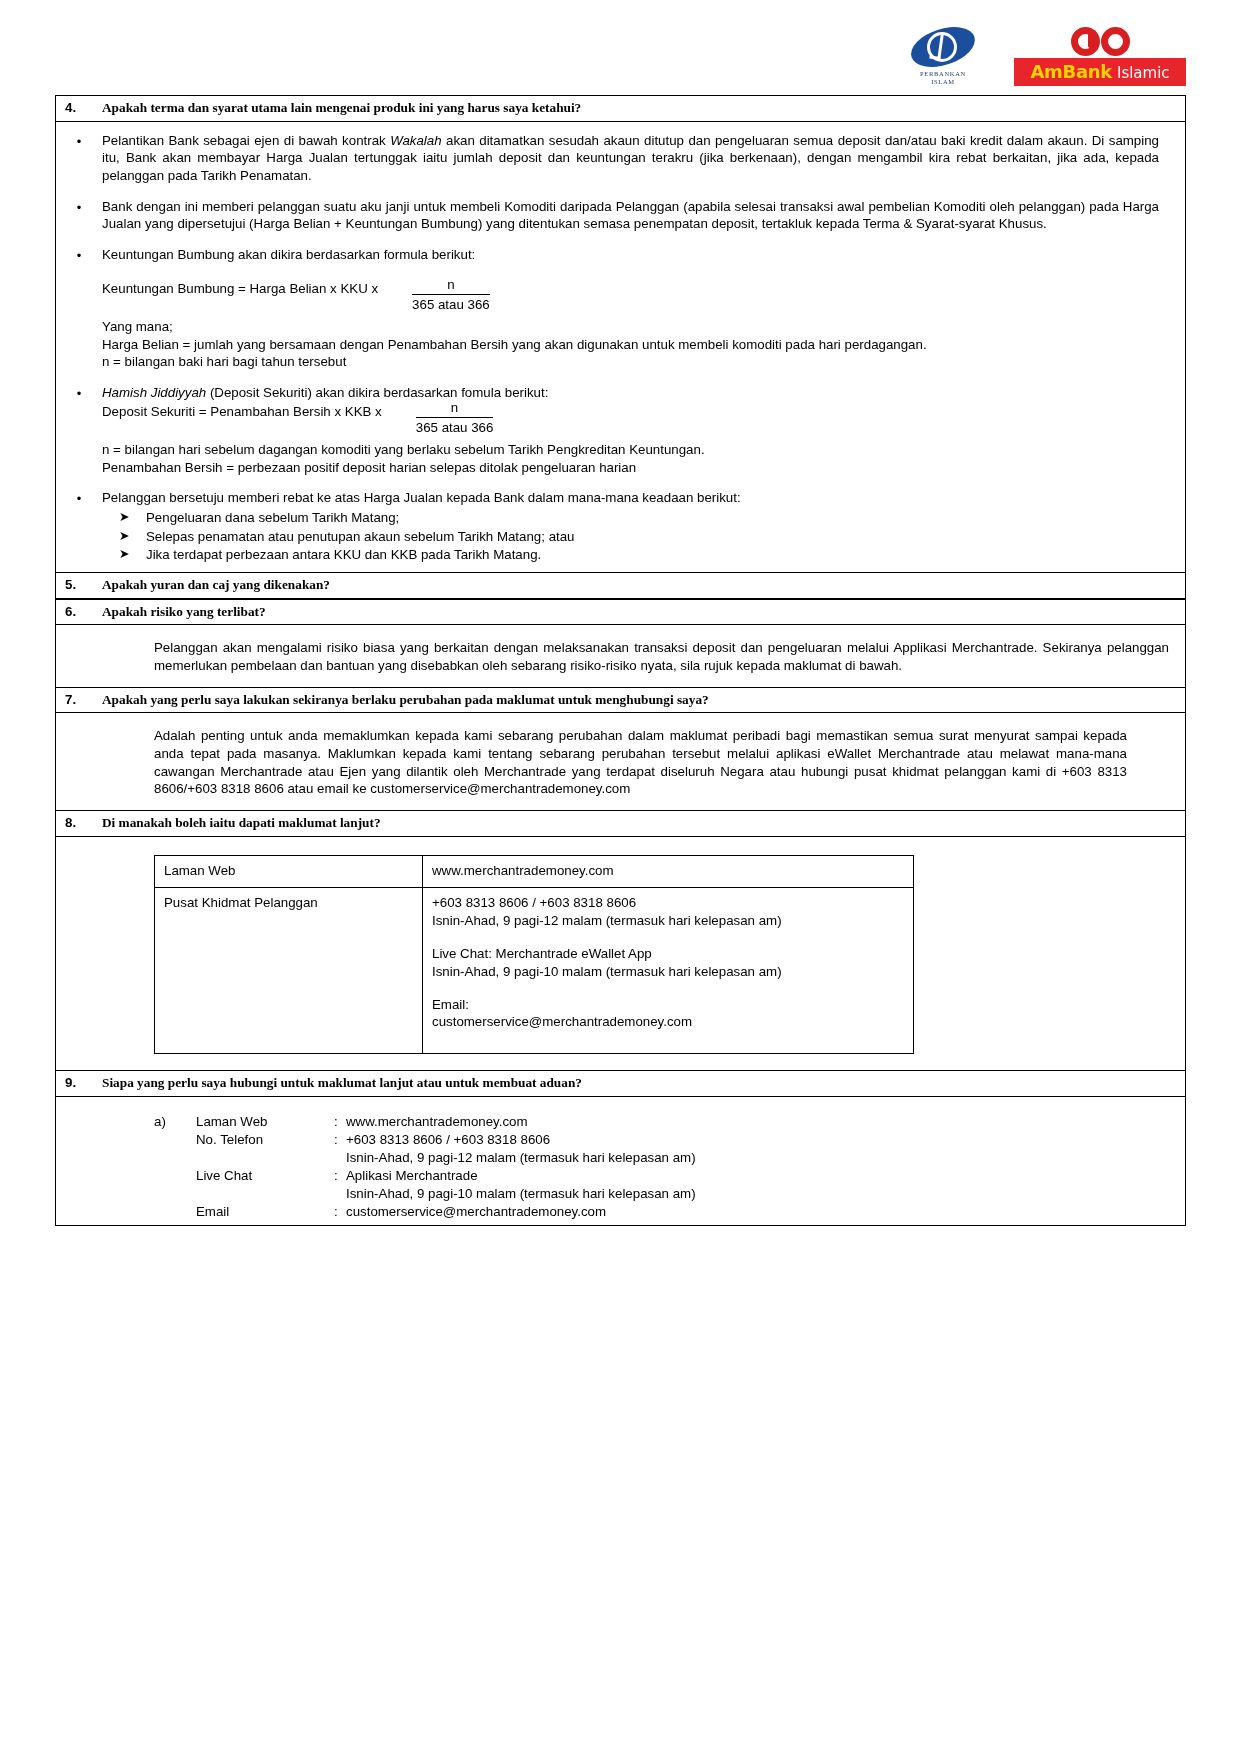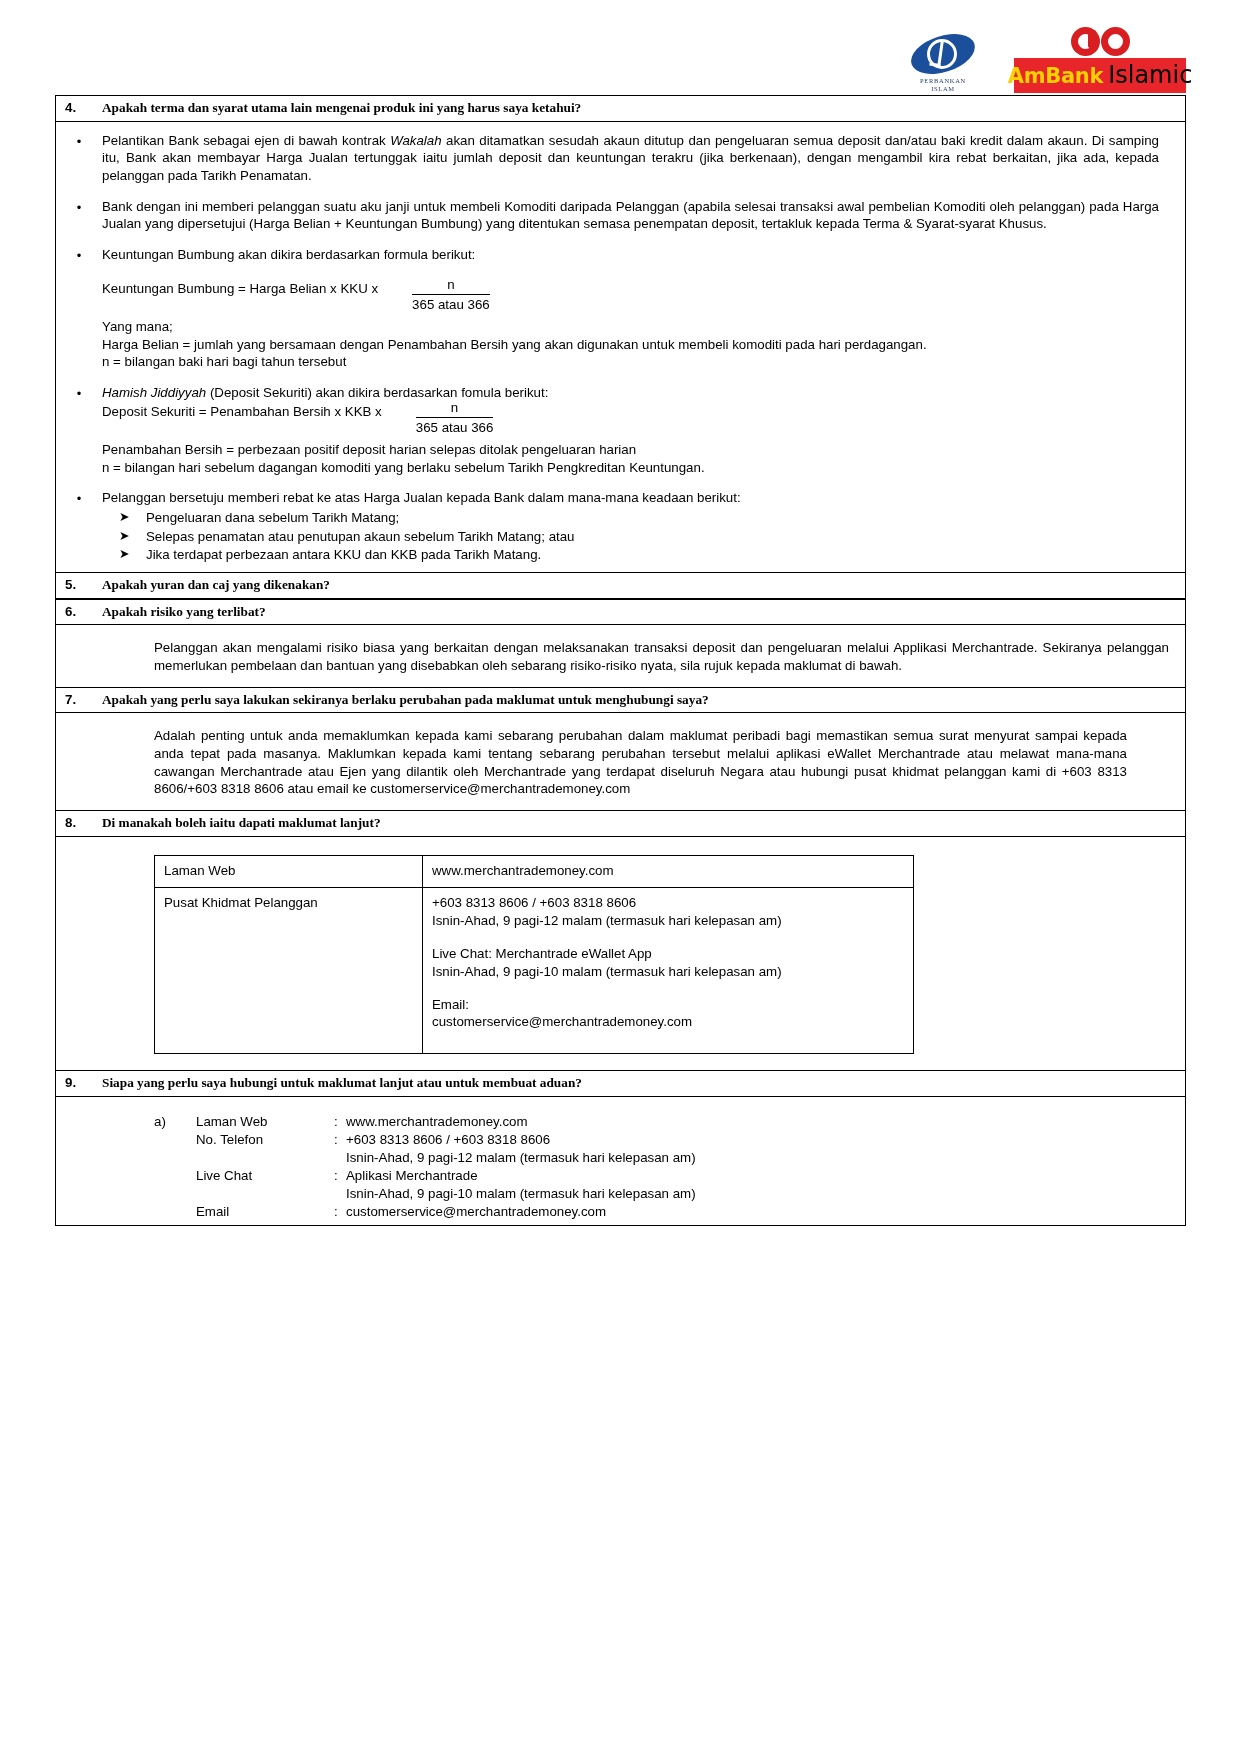--- a/index.html
+++ b/index.html
@@ -107,29 +107,29 @@
   .am-bar {
     background: #e8252a;
     padding: 3px 6px 4px 6px;
     margin-top: 2px;
     display: flex;
     align-items: baseline;
     gap: 5px;
     justify-content: center;
   }
   .am-bar .am-word {
-    font-size: 21px;
+    font-size: 18px;
     font-weight: bold;
     color: #fdd000;
     letter-spacing: -0.3px;
     font-family: "DejaVu Sans", sans-serif;
   }
   .am-bar .am-word2 {
-    font-size: 24px;
-    color: #000000;
+    font-size: 15px;
+    color: #ffffff;
     font-family: "DejaVu Sans", sans-serif;
   }
 
   
   .doc {
     margin: 0 55px;
     border-left: 1.2px solid #000;
     border-right: 1.2px solid #000;
     border-top: 1.2px solid #000;
     border-bottom: 1.2px solid #000;
@@ -330,22 +330,22 @@
         <div class="blt-body tight">
           <div><span class="italic">Hamish Jiddiyyah</span><span> (Deposit Sekuriti) akan dikira berdasarkan fomula berikut:</span></div>
           <div class="formula-line" style="margin-top:1px;">
             <span>Deposit Sekuriti = Penambahan Bersih x KKB x</span>
             <span class="frac">
               <span class="num" style="display:block;">n</span>
               <span class="den" style="display:block;">365 atau 366</span>
             </span>
           </div>
           <div class="sub-lines">
+            <div>n = bilangan hari sebelum dagangan komoditi yang berlaku sebelum Tarikh Pengkreditan Keuntungan.</div>
             <div>Penambahan Bersih = perbezaan positif deposit harian selepas ditolak pengeluaran harian</div>
-            <div>n = bilangan hari sebelum dagangan komoditi yang berlaku sebelum Tarikh Pengkreditan Keuntungan.</div>
           </div>
         </div>
       </div>
 
       <div class="blt">
         <div class="blt-dot">•</div>
         <div class="blt-body tight">
           <div>Pelanggan bersetuju memberi rebat ke atas Harga Jualan kepada Bank dalam mana-mana keadaan berikut:</div>
           <div class="arrows">
             <div class="arrow-item">

